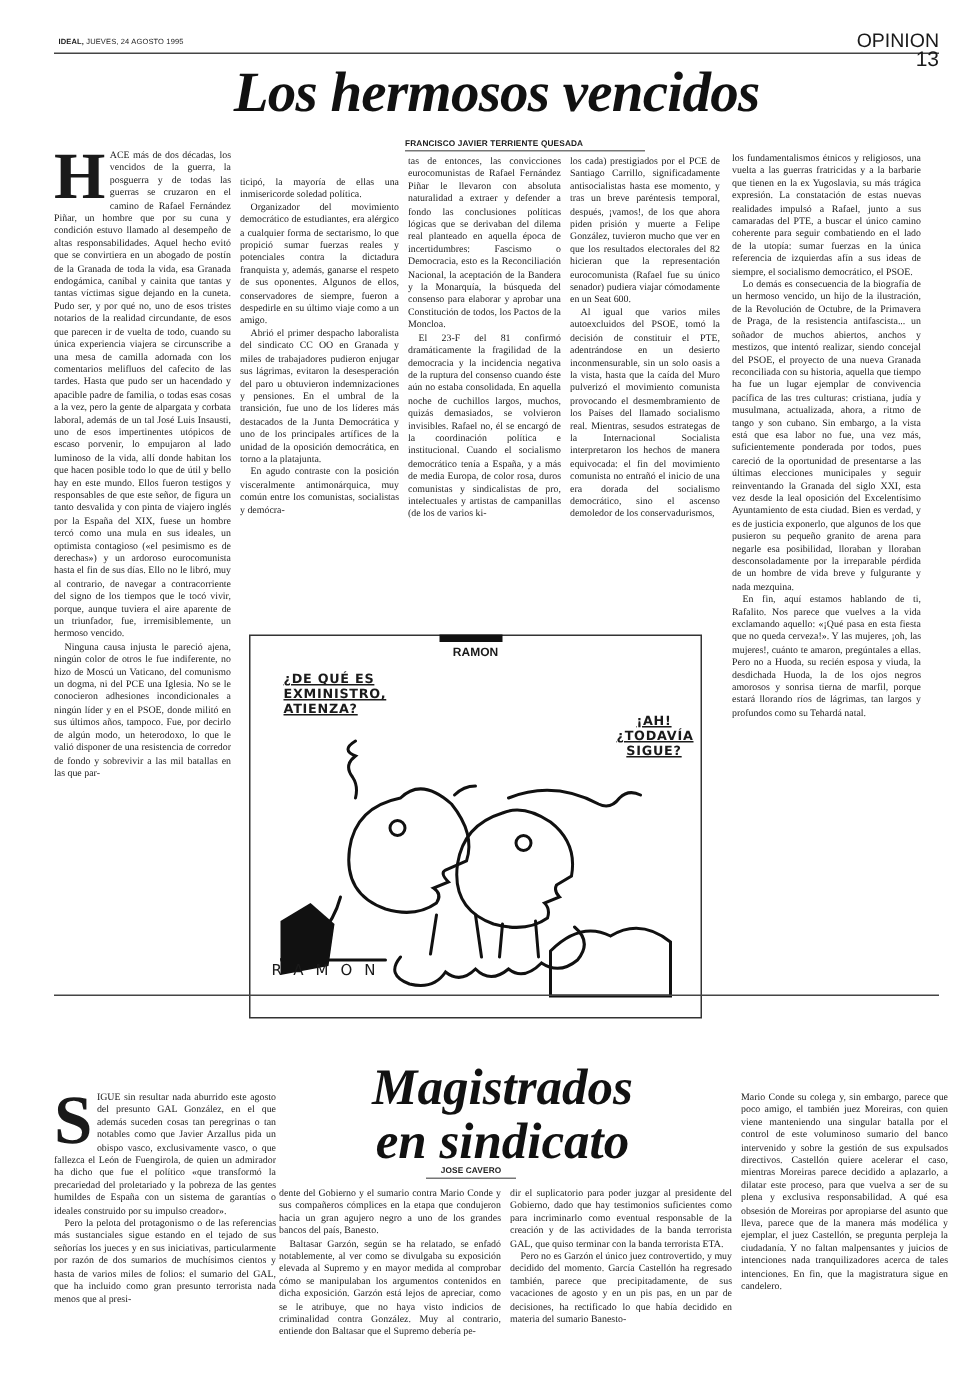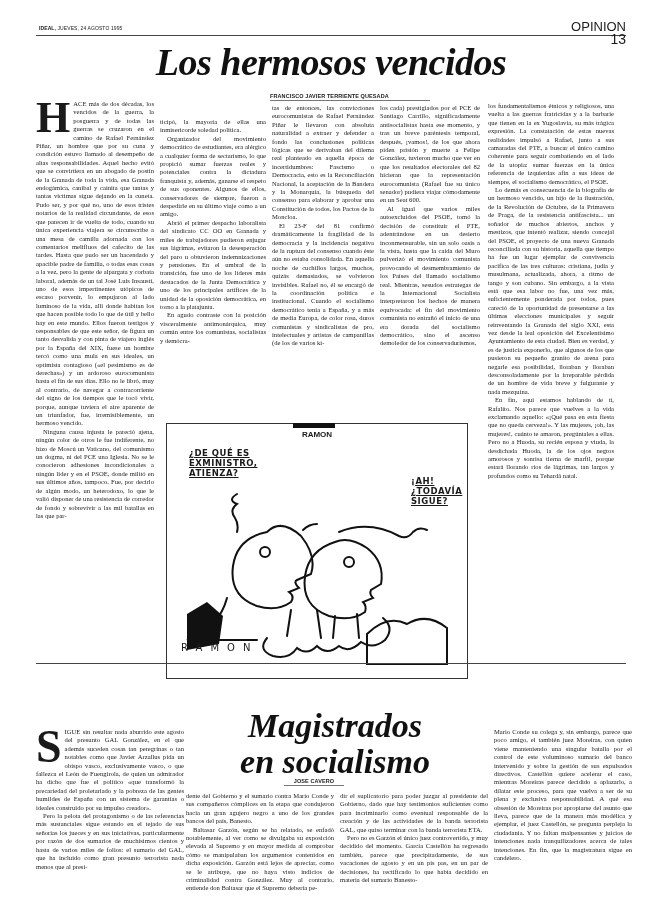--- a/index.html
+++ b/index.html
@@ -66,21 +66,21 @@
 <div class="abs col" style="left:488px;top:102px;width:126px;height:546px;overflow:hidden;">
   <p class="first">los fundamentalismos étnicos y religiosos, una vuelta a las guerras fratricidas y a la barbarie que tienen en la ex Yugoslavia, su más trágica expresión. La constatación de estas nuevas realidades impulsó a Rafael, junto a sus camaradas del PTE, a buscar el único camino coherente para seguir combatiendo en el lado de la utopía: sumar fuerzas en la única referencia de izquierdas afín a sus ideas de siempre, el socialismo democrático, el PSOE.</p>
   <p>Lo demás es consecuencia de la biografía de un hermoso vencido, un hijo de la ilustración, de la Revolución de Octubre, de la Primavera de Praga, de la resistencia antifascista... un soñador de muchos abiertos, anchos y mestizos, que intentó realizar, siendo concejal del PSOE, el proyecto de una nueva Granada reconciliada con su historia, aquella que tiempo ha fue un lugar ejemplar de convivencia pacífica de las tres culturas: cristiana, judía y musulmana, actualizada, ahora, a ritmo de tango y son cubano. Sin embargo, a la vista está que esa labor no fue, una vez más, suficientemente ponderada por todos, pues careció de la oportunidad de presentarse a las últimas elecciones municipales y seguir reinventando la Granada del siglo XXI, esta vez desde la leal oposición del Excelentísimo Ayuntamiento de esta ciudad. Bien es verdad, y es de justicia exponerlo, que algunos de los que pusieron su pequeño granito de arena para negarle esa posibilidad, lloraban y lloraban desconsoladamente por la irreparable pérdida de un hombre de vida breve y fulgurante y nada mezquina.</p>
   <p>En fin, aquí estamos hablando de ti, Rafalito. Nos parece que vuelves a la vida exclamando aquello: «¡Qué pasa en esta fiesta que no queda cerveza!». Y las mujeres, ¡oh, las mujeres!, cuánto te amaron, pregúntales a ellas. Pero no a Huoda, su recién esposa y viuda, la desdichada Huoda, la de los ojos negros amorosos y sonrisa tierna de marfil, porque estará llorando ríos de lágrimas, tan largos y profundos como su Tehardá natal.</p>
 </div>
 
 <div class="abs cartoon">
   <div class="tag"></div>
   <div class="title">RAMON</div>
   <div class="hand" style="left:22px;top:24px;width:90px;">¿DE QUÉ ES EXMINISTRO, ATIENZA?</div>
-  <div class="hand" style="left:244px;top:52px;width:50px;">¡AH! ¿TODAVÍA SIGUE?</div>
+  <div class="hand" style="left:244px;top:52px;width:50px;text-align:center;">¡AH! ¿TODAVÍA SIGUE?</div>
   <svg width="300" height="254" style="position:absolute;left:0;top:0;" viewBox="0 0 300 254">
     <g fill="none" stroke="#111" stroke-width="2" stroke-linecap="round">
       <path d="M70 70 q-10 6 0 10 q-8 6 -2 14 q4 6 2 14"></path>
       <path d="M150 100 q-8 0 -14 6"></path>
       <path d="M172 108 q30 -12 60 4 q8 4 14 -4 q6 -6 14 -2"></path>
       <path d="M100 108 q-30 6 -34 34 q-4 30 24 40 q20 6 34 -4 q4 -6 -2 -10 l10 -4 q-6 -6 -2 -8 l14 -6 q6 -18 -10 -38 q-20 -18 -34 -4"></path>
       <circle cx="98" cy="128" r="5"></circle>
       <path d="M168 118 q-26 8 -30 34 q-4 30 24 40 q22 6 36 -4 q2 -6 -2 -10 l10 -4 q-4 -4 -2 -8 l10 -6 q4 -22 -14 -36 q-18 -12 -32 -6"></path>
       <circle cx="182" cy="138" r="5"></circle>
       <path d="M124 186 l-4 26 M150 186 l4 28 M190 190 l2 24 M168 192 l-2 22"></path>
@@ -92,21 +92,21 @@
       <path d="M20 190 l20 -12 l16 14 l-4 28 l-32 6 z"></path>
     </g>
   </svg>
   <div class="sig" style="left:14px;top:218px;">RAMON</div>
 </div>
 
 <div class="abs rule" style="left:36px;top:663px;width:590px;"></div>
 
 <div class="abs headline h2">
   <div>Magistrados</div>
-  <div>en socialismo</div>
+  <div>en sindicato</div>
 </div>
 <div class="abs byline byline2">JOSE CAVERO</div>
 
 <div class="abs col" style="left:36px;top:728px;width:148px;height:172px;overflow:hidden;">
   <span class="dropcap2">S</span>
   <p class="first">IGUE sin resultar nada aburrido este agosto del presunto GAL González, en el que además suceden cosas tan peregrinas o tan notables como que Javier Arzallus pida un obispo vasco, exclusivamente vasco, o que fallezca el León de Fuengirola, de quien un admirador ha dicho que fue el político «que transformó la precariedad del proletariado y la pobreza de las gentes humildes de España con un sistema de garantías o ideales construido por su impulso creador».</p>
   <p>Pero la pelota del protagonismo o de las referencias más sustanciales sigue estando en el tejado de sus señorías los jueces y en sus iniciativas, particularmente por razón de dos sumarios de muchísimos cientos y hasta de varios miles de folios: el sumario del GAL, que ha incluido como gran presunto terrorista nada menos que al presi-</p>
 </div>
 
 <div class="abs col" style="left:186px;top:792px;width:148px;height:110px;overflow:hidden;">

